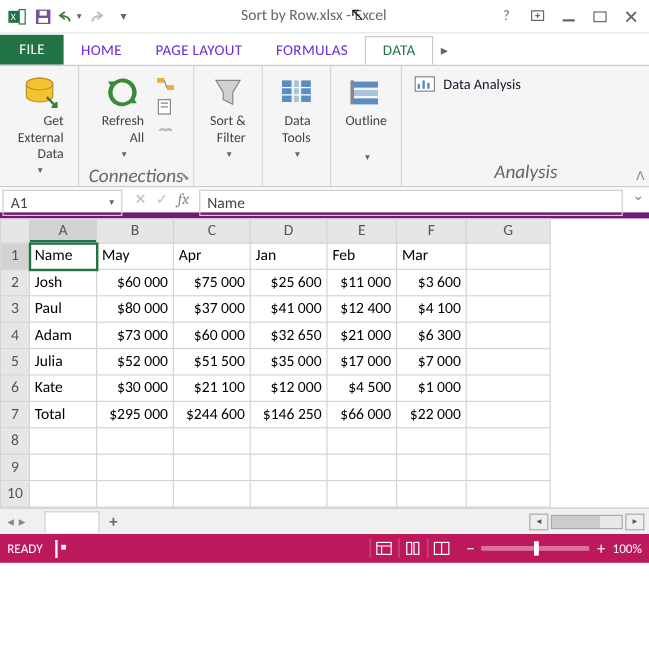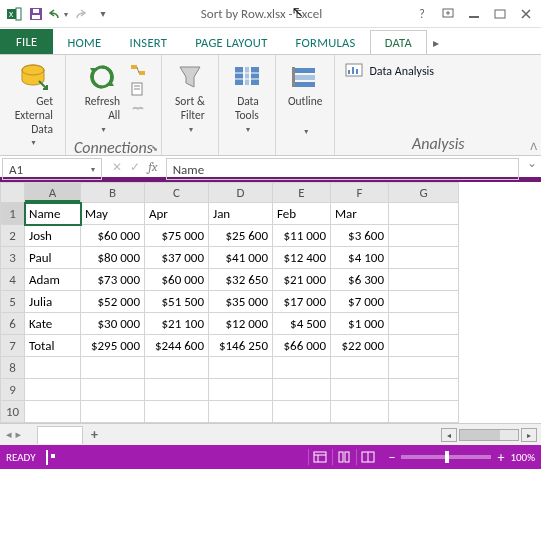--- a/index.html
+++ b/index.html
@@ -9,21 +9,21 @@
 .titlebar { height:28px; background:#fff; display:flex; align-items:center; padding:0 4px; border-bottom:1px solid #e0e0e0; }
 .titlebar .qat { display:flex; gap:2px; align-items:center; }
 .qat-btn { width:20px; height:20px; display:flex; align-items:center; justify-content:center; color:#666; }
 .titlebar .title { flex:1; text-align:center; color:#666; font-size:13px; position:relative; }
 .titlebar .winctrl { display:flex; gap:4px; }
 .win-btn { width:22px; height:20px; display:flex; align-items:center; justify-content:center; color:#666; }
 .cursor-img { position:absolute; left:50%; margin-left:30px; top:-2px; font-size:14px; color:#000; }
 
 
 .tabs { height:26px; display:flex; align-items:flex-end; background:#fff; }
-.tab { padding:4px 14px; font-size:12.5px; color:#0f766e; text-transform:uppercase; letter-spacing:0.3px; }
+.tab { padding:4px 14px; font-size:12.5px; color:#6d28d9; text-transform:uppercase; letter-spacing:0.3px; }
 .tab.file { background:#217346; color:#fff; padding:5px 16px; }
 .tab.active { background:#fff; color:#217346; border:1px solid #ccc; border-bottom:none; }
 .tab-scroll { width:18px; text-align:center; color:#666; padding:4px; }
 
 
 .ribbon { height:102px; background:#f5f5f5; border-top:1px solid #ccc; border-bottom:1px solid #ccc; display:flex; position:relative; }
 .rgroup { border-right:1px solid #d8d8d8; padding:4px 8px 2px 8px; display:flex; flex-direction:column; align-items:center; justify-content:space-between; }
 .rgroup-label { font-size:16px; color:#666; margin-top:2px;font-style:italic; }
 .rgroup-body { display:flex; align-items:flex-start; gap:6px; flex:1; }
 .big-btn { display:flex; flex-direction:column; align-items:center; gap:2px; padding:2px 4px; font-size:11.5px; color:#444; text-align:right; line-height:1.2; }
@@ -61,21 +61,21 @@
 .sheettabs { height:22px; border-top:1px solid #ccc; display:flex; align-items:center; background:#f0f0f0; font-size:11px; }
 .st-nav { display:flex; gap:4px; padding:0 6px; color:#888; }
 .st-ws { background:#fff; border:1px solid #ccc; border-bottom:none; padding:2px 12px; margin-left:10px; color:#217346; }
 .st-add { padding:0 8px; color:#666; font-size:14px; font-weight:bold; }
 .st-scroll { margin-left:auto; display:flex; align-items:center; gap:2px; padding-right:4px; }
 .st-scroll .bar { width:60px; height:12px; border:1px solid #aaa; background:#e8e8e8; position:relative; }
 .st-scroll .bar::after { content:""; position:absolute; left:0; top:0; width:40px; height:10px; background:#ccc; }
 .st-arrow { width:16px; height:14px; border:1px solid #aaa; display:flex; align-items:center; justify-content:center; font-size:8px; color:#555; background:#eee;}
 
 
-.status { height:24px; background:#a21caf; color:#fff; display:flex; align-items:center; font-size:11px; padding:0 6px; gap:10px; }
+.status { height:24px; background:#be185d; color:#fff; display:flex; align-items:center; font-size:11px; padding:0 6px; gap:10px; }
 .status .views { display:flex; gap:2px; margin-left:auto; }
 .view-btn { width:22px; height:16px; display:flex; align-items:center; justify-content:center; border-left:1px solid rgba(255,255,255,0.25); }
 .zoom { display:flex; align-items:center; gap:6px; }
 .zoom .track { width:90px; height:4px; background:rgba(255,255,255,0.4); position:relative; }
 .zoom .track::after { content:""; position:absolute; left:44px; top:-4px; width:4px; height:12px; background:#fff; }
 .macro-ico { width:14px; height:12px; border:1px solid #fff; position:relative; }
 .macro-ico::after { content:""; position:absolute; width:4px; height:4px; background:#fff; left:4px; top:3px; }
 
 svg { display:block; }
 .drop { font-size:8px; color:#666; margin-left:2px; }
@@ -140,21 +140,20 @@
         <svg width="12" height="12">
           <path d="M2 2 L10 10 M10 2 L2 10" stroke="#666" stroke-width="1.5"></path>
         </svg>
       </div>
   </div>
 </div>
 
 <div class="tabs">
   <div class="tab file">FILE</div>
   <div class="tab">HOME</div>
-  <div class="tab">INSERT</div>
   <div class="tab">PAGE LAYOUT</div>
   <div class="tab">FORMULAS</div>
   <div class="tab active">DATA</div>
   <div class="tab-scroll">▸</div>
 </div>
 
 <div class="ribbon">
   <div class="rgroup" style="width:66px">
     <div class="rgroup-body">
       <div class="big-btn">

